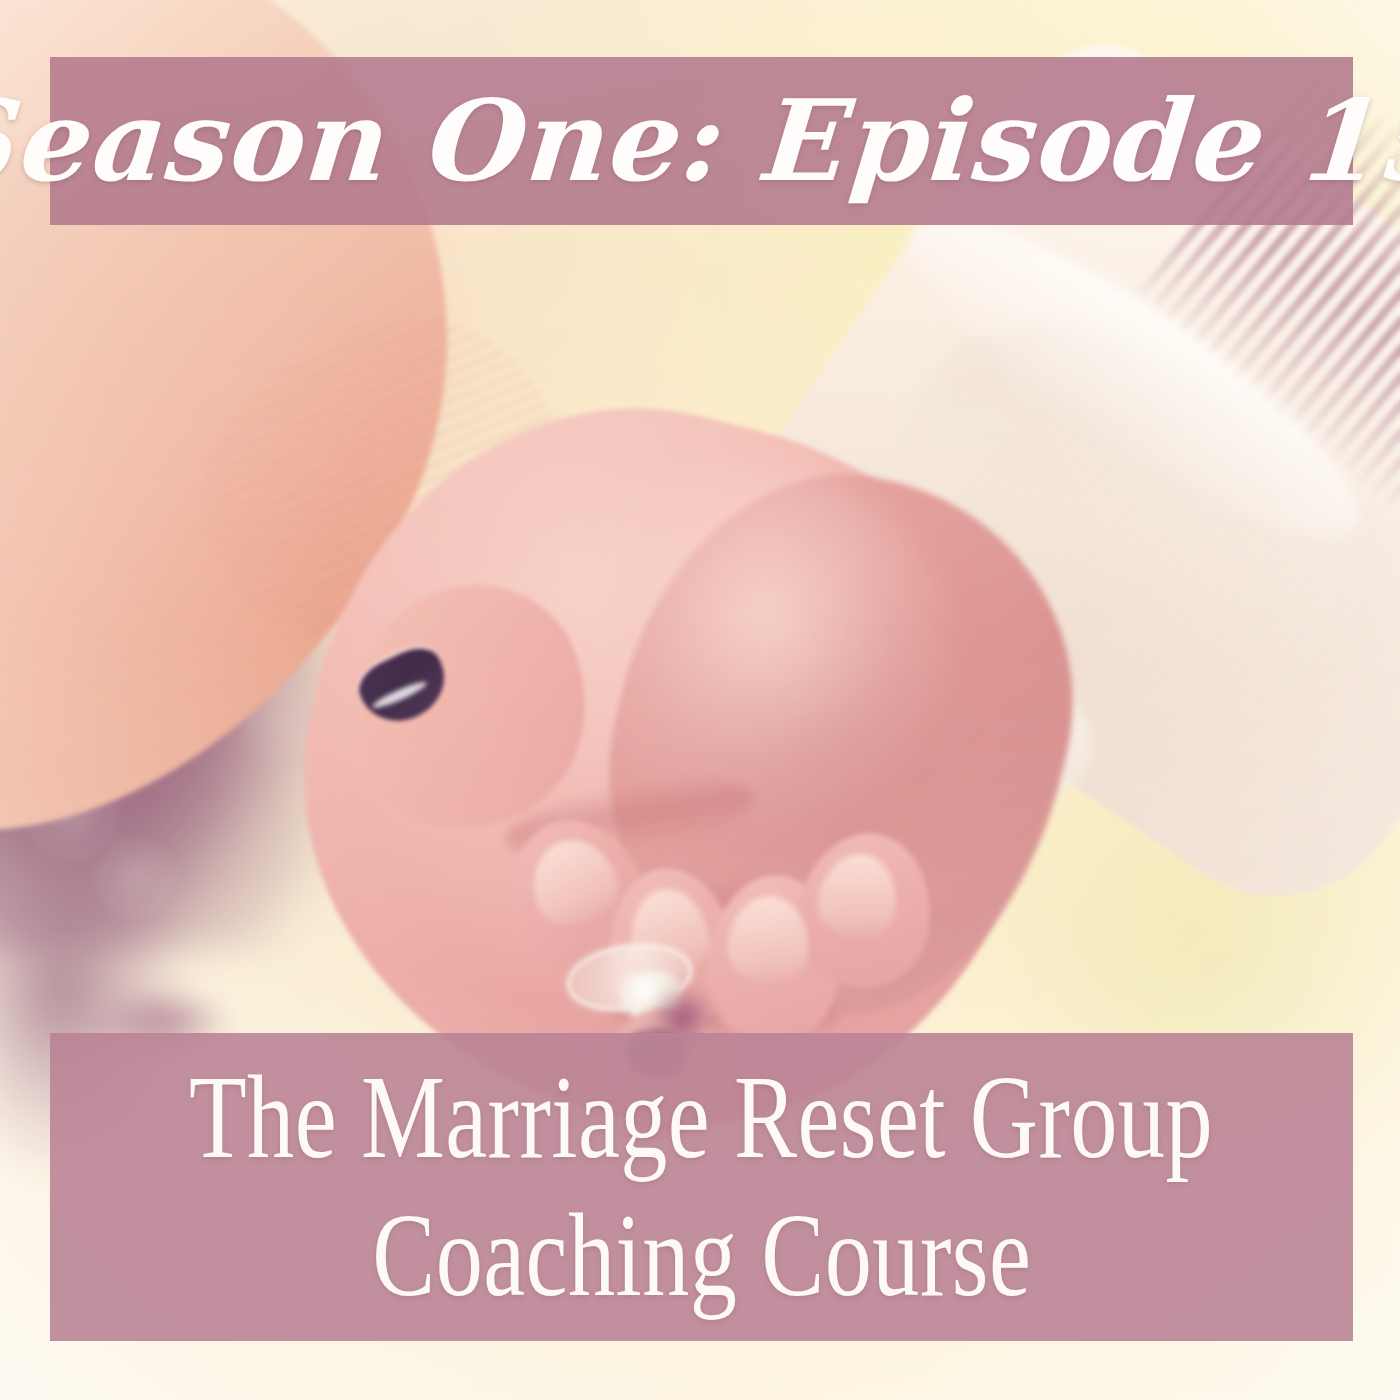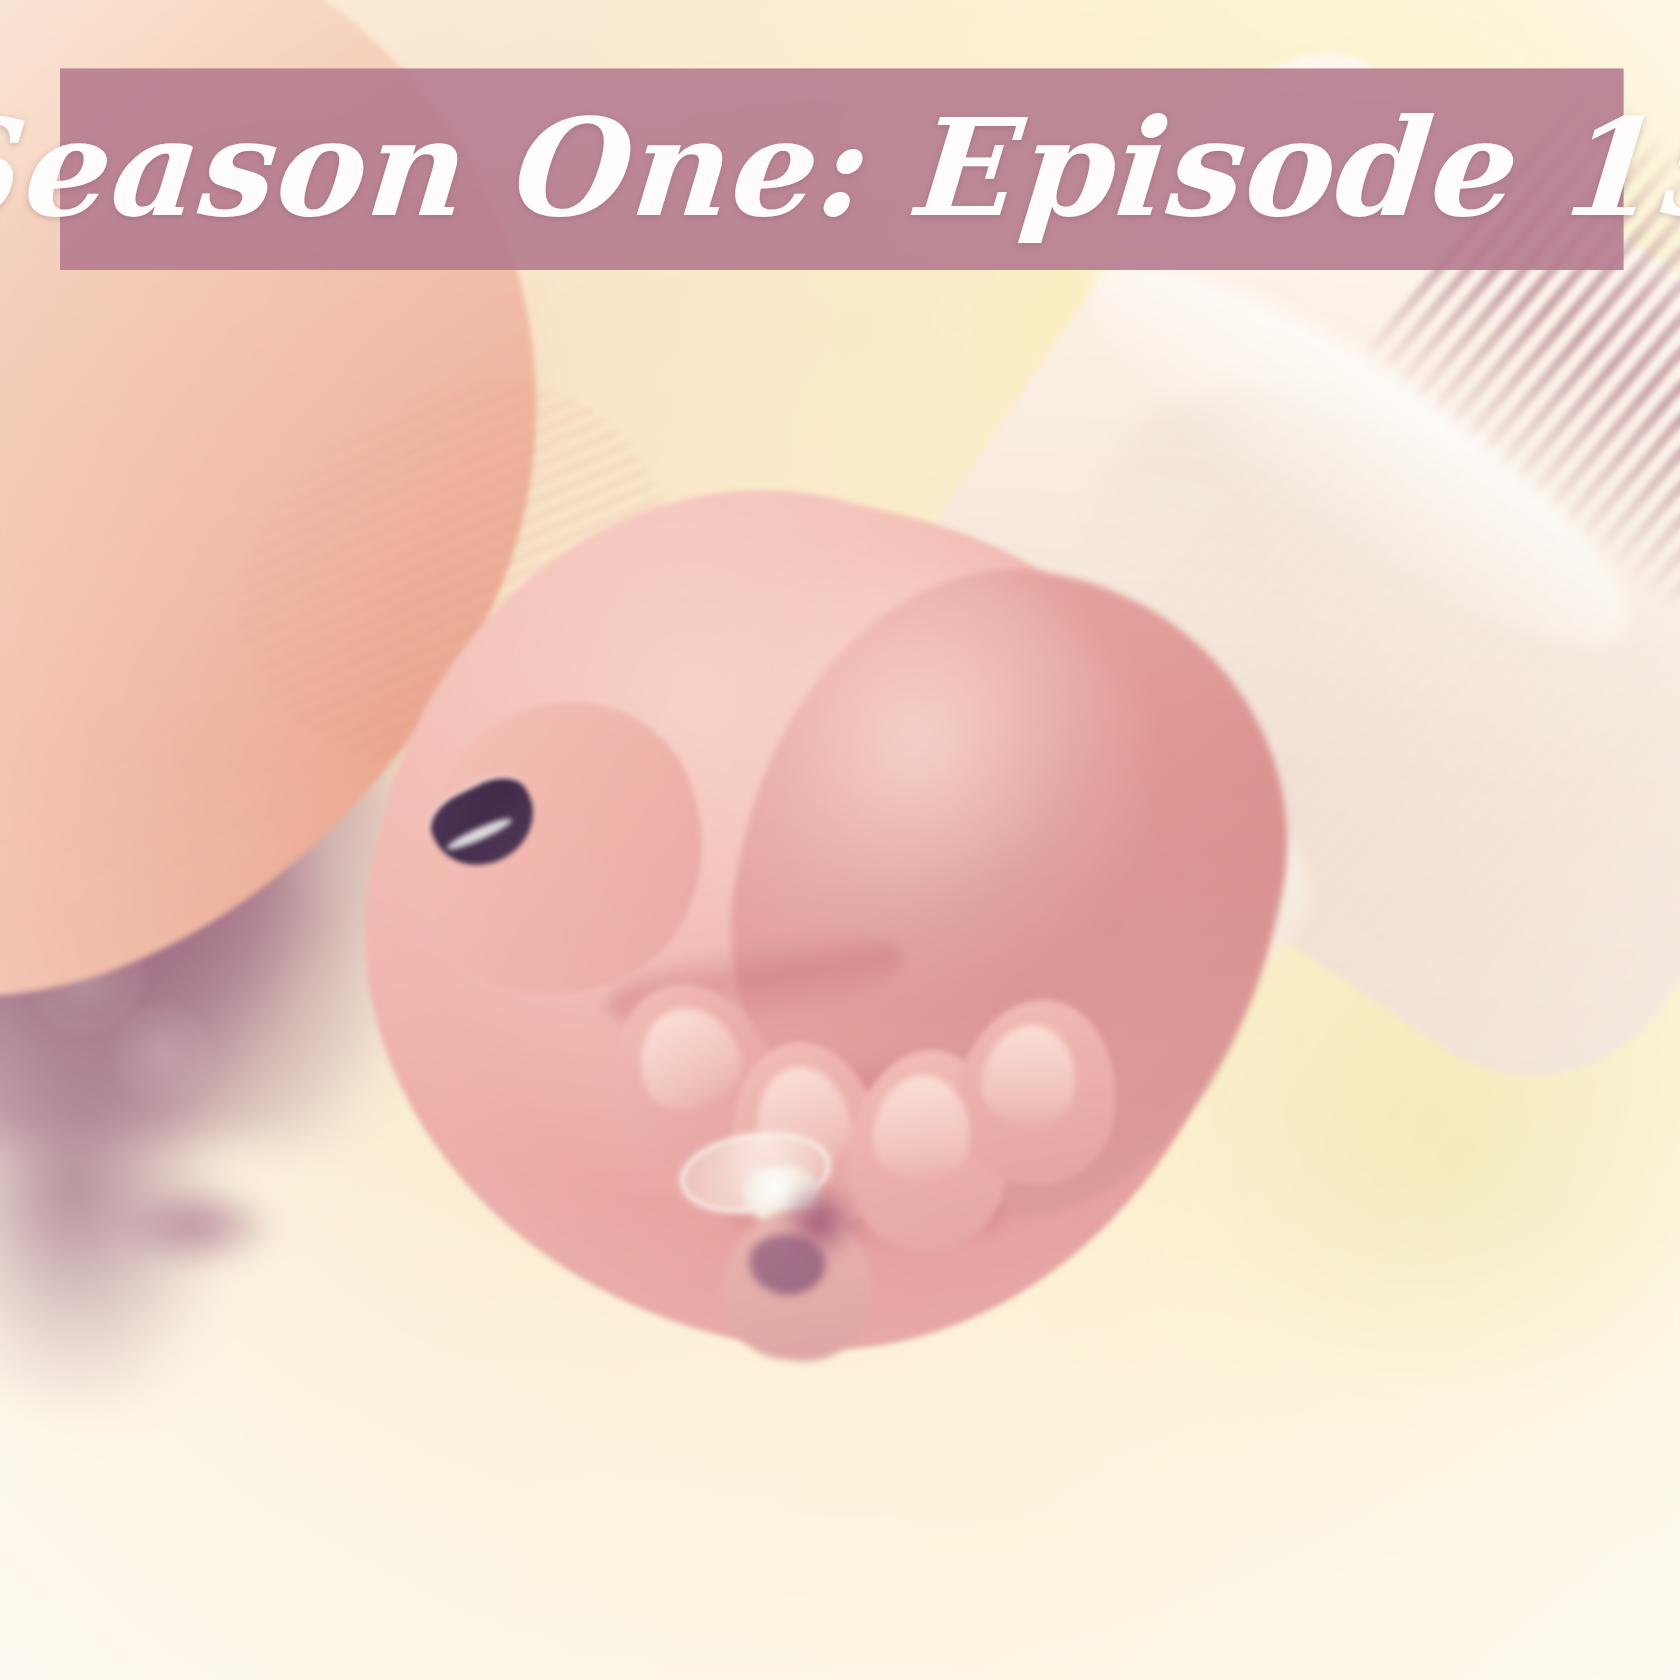--- a/index.html
+++ b/index.html
@@ -470,14 +470,18 @@
     <div class="speck-plum"></div>
 
     <div class="film-wash"></div>
     <div class="soft-blur-veil"></div>
   </div>
 
   <div class="banner banner-top">
     <div class="title-episode">Season One: Episode 15</div>
   </div>
 
+  <div class="banner banner-bottom">
+    <div class="title-show">The Marriage Reset Group</div>
+    <div class="title-show line2">Coaching Course</div>
+  </div>
 
 </div>
 
 </body></html>

